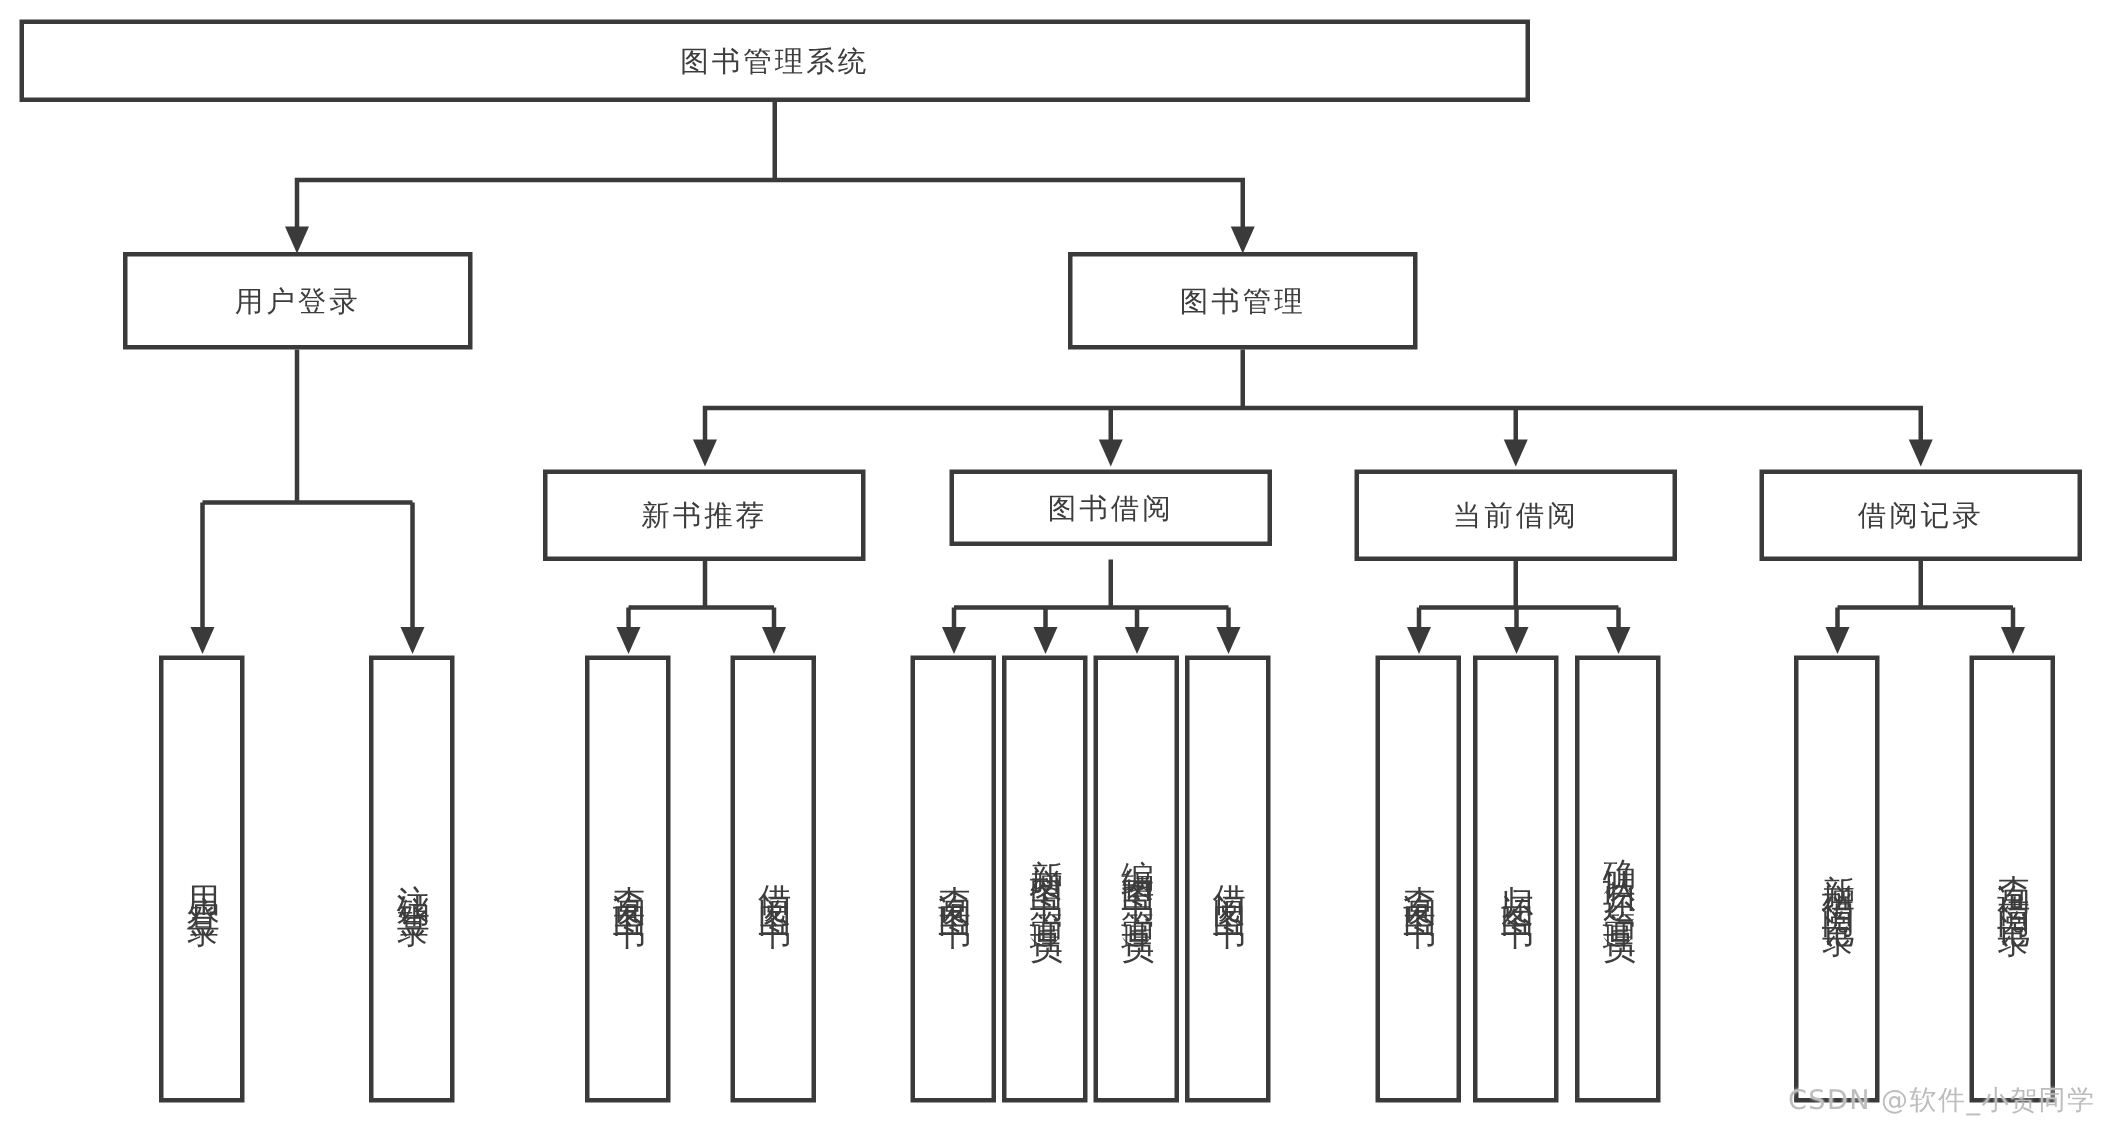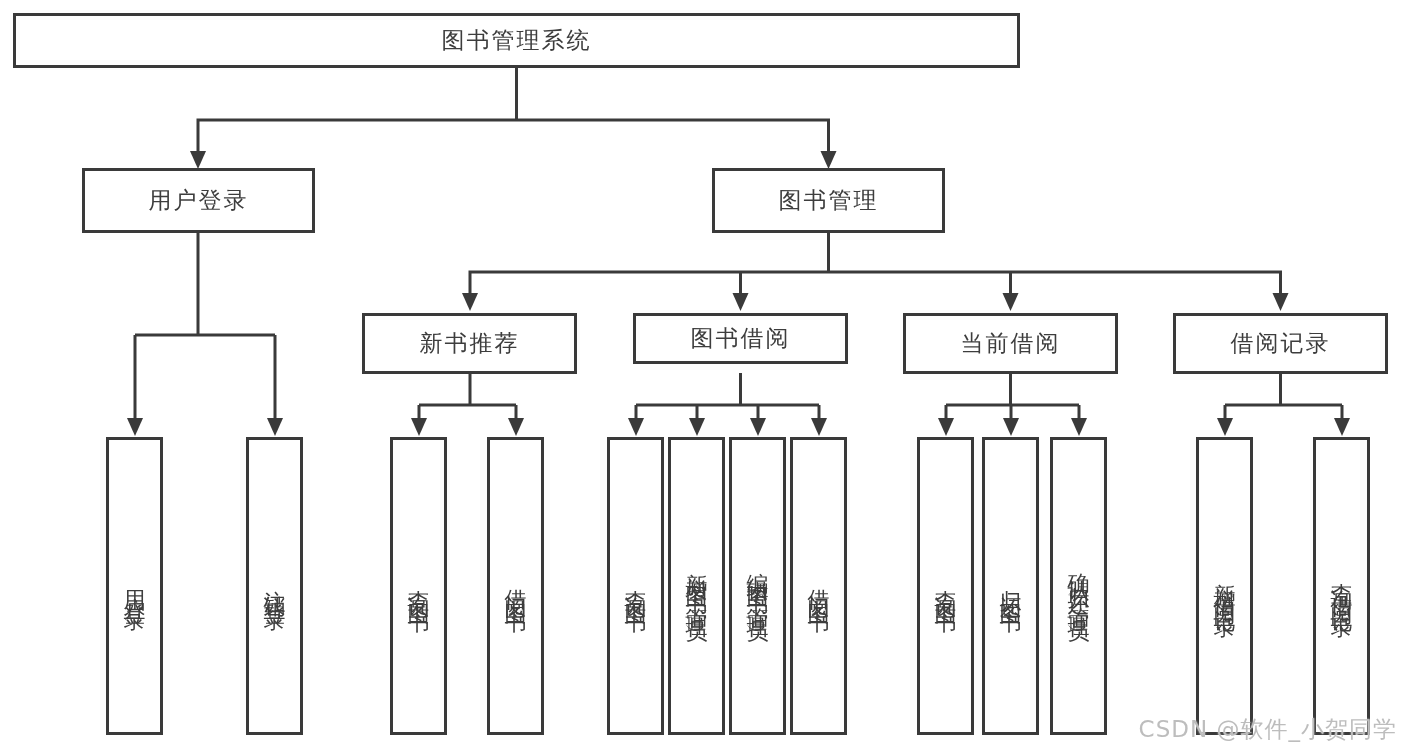--- a/index.html
+++ b/index.html
@@ -21,37 +21,37 @@
     position: absolute;
     z-index: 2;
     background: #ffffff;
     border: 3px solid #3a3a3a;
     display: flex;
     align-items: center;
     justify-content: center;
     color: #3d3d3d;
   }
   .node.h .label {
-    font-size: 23px;
+    font-size: 19px;
     letter-spacing: 2px;
     white-space: nowrap;
   }
   .node.v .label {
     writing-mode: vertical-rl;
     text-orientation: mixed;
     font-size: 22px;
     line-height: 1;
     letter-spacing: 7px;
   }
   .watermark {
     position: absolute;
     z-index: 3;
     right: 8px;
     bottom: 2px;
-    font-size: 23px;
+    font-size: 18px;
     letter-spacing: 1px;
     color: #bdbdbd;
     text-shadow: 0 0 2px #ffffff;
     white-space: nowrap;
   }
 </style>
 </head>
 <body>
 
 <div class="stage">

